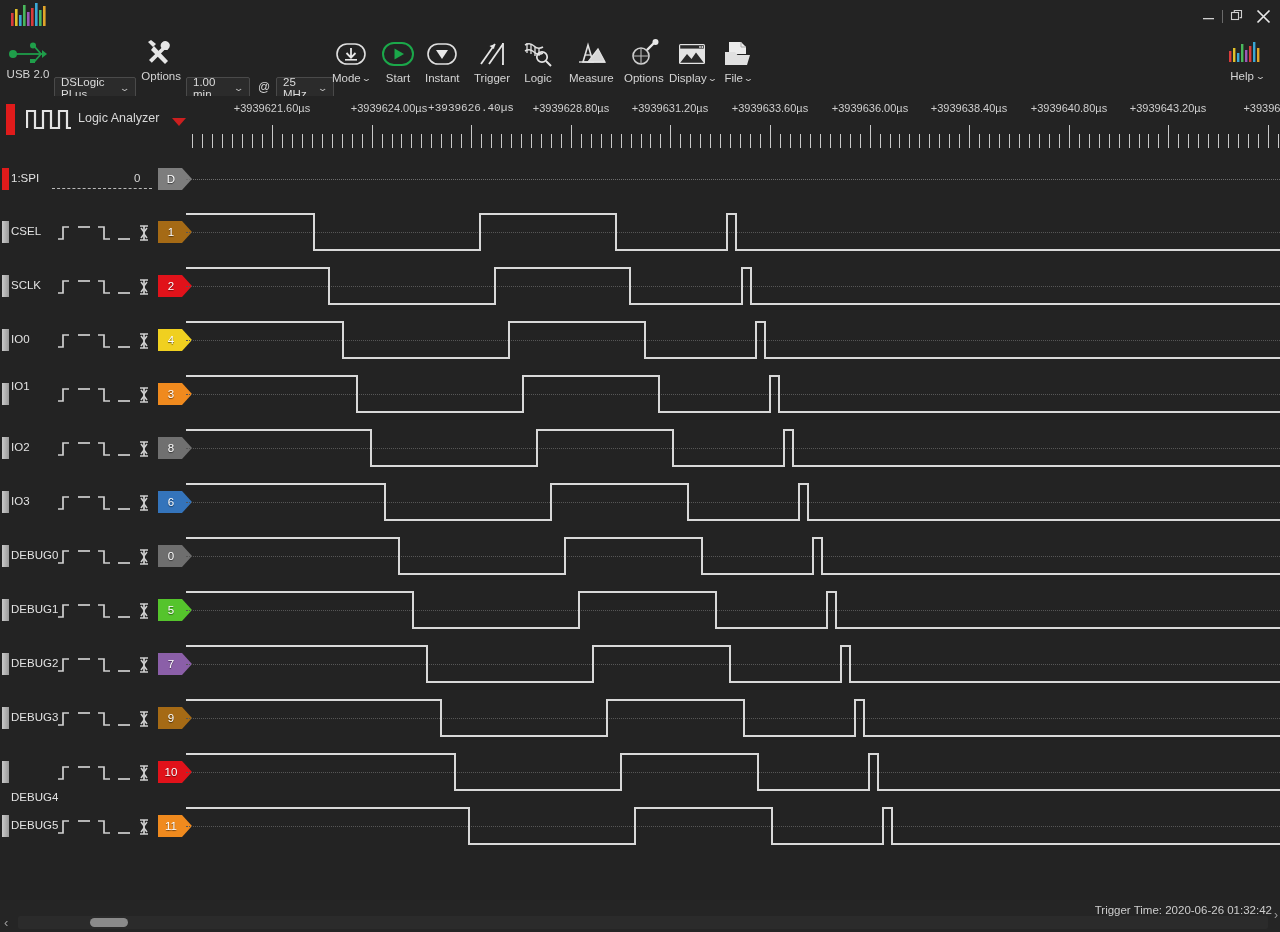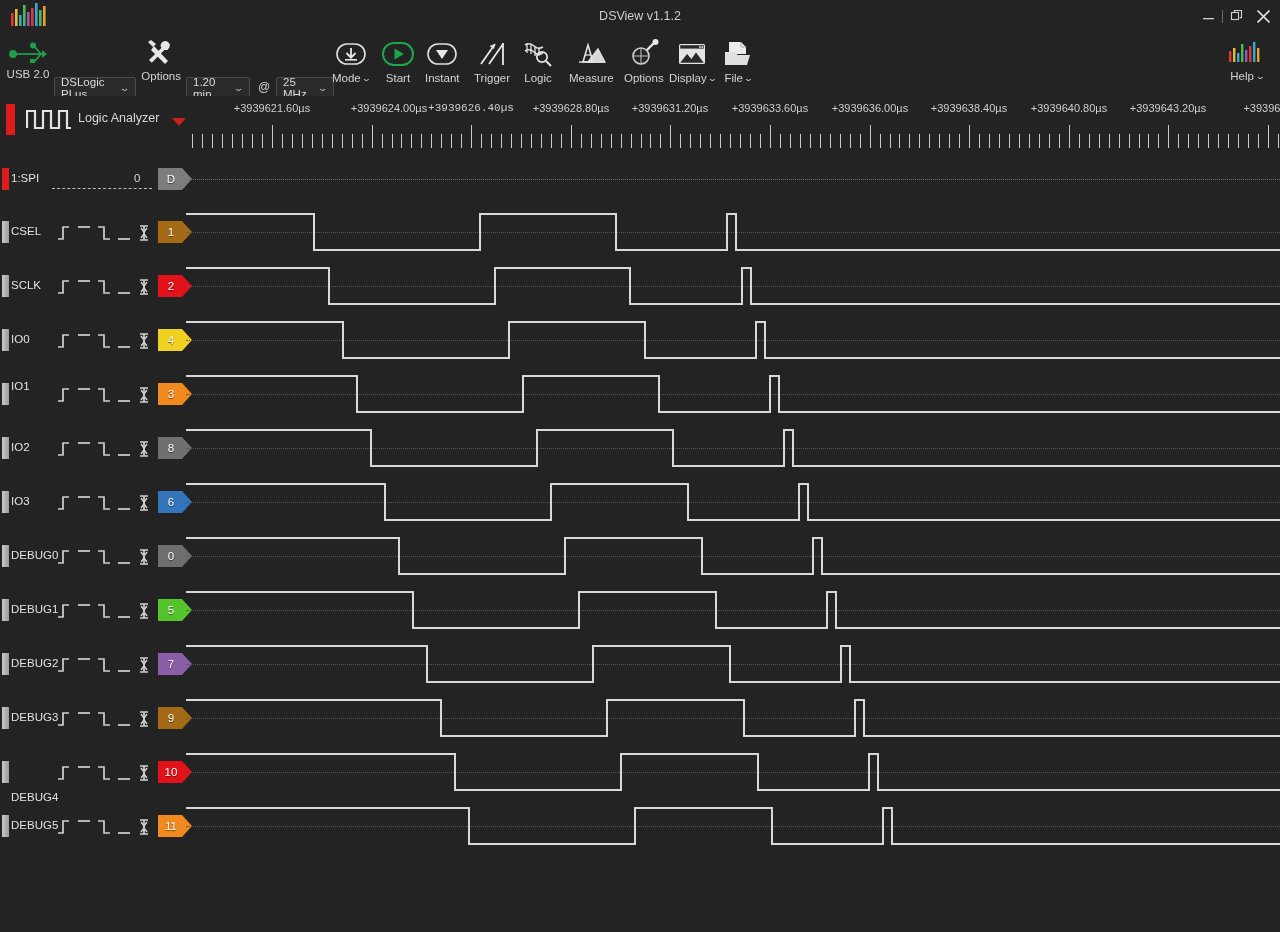--- a/index.html
+++ b/index.html
@@ -235,21 +235,20 @@
         <rect x="9" y="12" width="2.6" height="11" fill="#3aa7d6"></rect>
         <rect x="13" y="2" width="2.6" height="21" fill="#49b85c"></rect>
         <rect x="17" y="9" width="2.6" height="14" fill="#9b59b6"></rect>
         <rect x="21" y="5" width="2.6" height="18" fill="#d93b3b"></rect>
         <rect x="25" y="0" width="2.6" height="23" fill="#3aa7d6"></rect>
         <rect x="29" y="7" width="2.6" height="16" fill="#49b85c"></rect>
         <rect x="33" y="3" width="2.6" height="20" fill="#e0a52a"></rect>
       </svg>
     </div>
 
-    <div class="title-text">DSView v1.1.2</div>
 
     <div class="win-controls">
       <div class="win-btn wb-min">
         <svg width="13" height="13" viewBox="0 0 13 13">
           <rect x="1" y="8" width="11" height="1.3" fill="#cfcfcf"></rect>
         </svg>
       </div>
       <div class="win-sep"></div>
       <div class="win-btn wb-max">
         <svg width="14" height="14" viewBox="0 0 14 14">
@@ -293,21 +292,21 @@
         <svg width="30" height="28" viewBox="0 0 30 28">
           <path d="M4 3 L9 8 L12 5 L7 1 Z" fill="#e6e6e6"></path>
           <path d="M10 7 L24 22 L21 25 L7 11 Z" fill="#e6e6e6"></path>
           <path d="M26 3 a4.5 4.5 0 0 0 -6.6 5.9 L7 21 l2.8 2.8 L22.4 11 A4.5 4.5 0 0 0 26 3 Z" fill="#e6e6e6" transform="translate(-2,0)"></path>
         </svg>
       </div>
       <div class="tb-label">Options</div>
     </div>
 
     <div class="sel" id="sel-duration">
-      <span>1.20 min</span>
+      <span>1.00 min</span>
       <span class="caret">⌄</span>
     </div>
 
     <div class="at-sym">@</div>
 
     <div class="sel" id="sel-rate">
       <span>25 MHz</span>
       <span class="caret">⌄</span>
     </div>
 
@@ -906,14 +905,22 @@
         <div class="num">11</div>
       </div>
       <div class="midline" style="top:670px"></div>
       <svg class="wave-svg" width="1094" height="744" style="top:0">
         <polyline points="0,652 283,652 283,688 449,688 449,652 586,652 586,688 697,688 697,652 706,652 706,688 1094,688" fill="none" stroke="#d8d8d8" stroke-width="1.3" shape-rendering="crispEdges"></polyline>
       </svg>
         </div>
       </div>
   </div>
 
+  <div class="statusbar">
+    <div class="trigger-time">Trigger Time: 2020-06-26 01:32:42</div>
+    <div class="scroll-arrow-l">‹</div>
+    <div class="scroll-arrow-r">›</div>
+    <div class="hscroll">
+      <div class="hscroll-thumb"></div>
+    </div>
+  </div>
 
 </div>
 
 </body></html>

